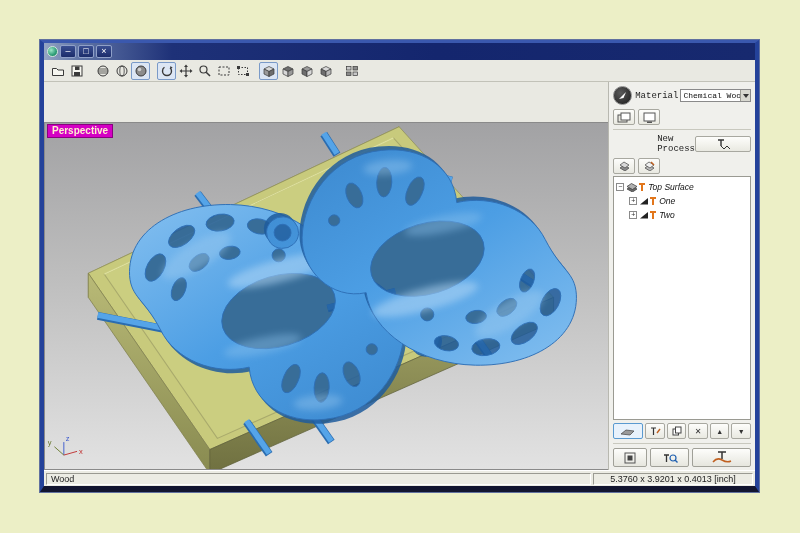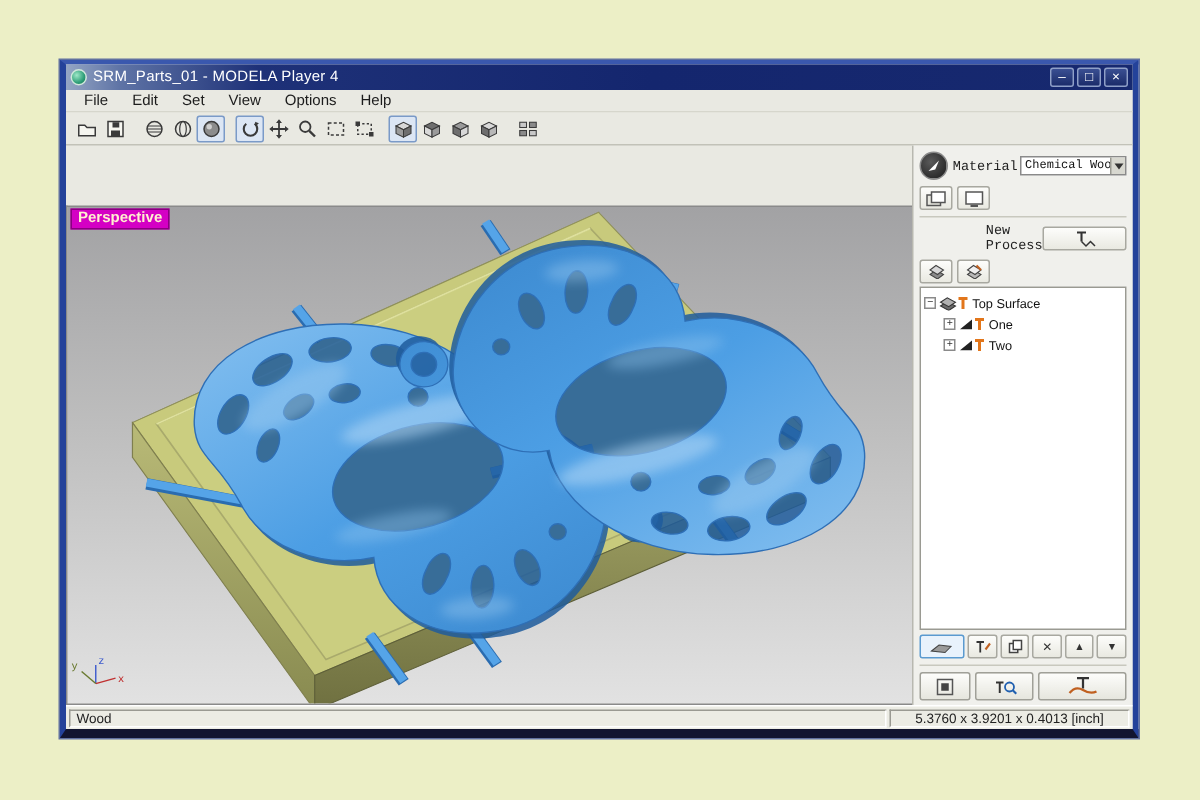--- a/index.html
+++ b/index.html
@@ -47,21 +47,21 @@
   .material-select .arrow:after{ content:""; border:3px solid transparent; border-top:4px solid #333; margin-top:3px; }
   .sm-btn{ height:16px; background:linear-gradient(#fdfdfb,#e9e9e1); border:1px solid #a8a8a0; border-radius:2px; display:flex; align-items:center; justify-content:center; margin-right:3px; }
   .sep{ border:none; border-top:1px solid #c8c8be; margin:4px 0; }
   .np-label{ color:#222; flex:1;margin-left:44px; }
   .np-btn{ width:56px; height:16px; background:linear-gradient(#fdfdfb,#e9e9e1); border:1px solid #a8a8a0; border-radius:2px; display:flex; align-items:center; justify-content:center; }
   .tabs-row{ margin-top:4px; }
   .tree{ flex:1; background:#fff; border:1px solid #9a9a92; margin-top:2px; padding:3px 2px; overflow:hidden; }
   .tree-row{ display:flex; align-items:center; height:14px; white-space:nowrap; }
   .tree-row.child{ padding-left:13px; }
   .exp-box{ width:8px; height:8px; border:1px solid #8a8a8a; background:#fff; font-size:7px; line-height:6px; text-align:center; color:#333; flex:0 0 8px; margin-right:2px; }
-  .tree-label{ font-size:8.5px; color:#111; margin-left:2px; }
+  .tree-label{ font-size:8.5px; color:#111; margin-left:2px;font-style:italic; }
   .btn-row{ display:flex; margin-top:3px; }
   .btn-row .sm-btn{ flex:1; margin-right:2px; }
   .btn-row .sm-btn:last-child{ margin-right:0; }
   .sm-btn.selected{ border:1px solid #5a9ad0; background:#e8f2fc; }
   .big-row{ display:flex; margin-top:2px; }
   .big-btn{ height:19px; background:linear-gradient(#fdfdfb,#e6e6de); border:1px solid #a0a098; border-radius:2px; display:flex; align-items:center; justify-content:center; margin-right:3px; }
   .glyph{ font-size:8px; color:#333; }
 
   
   .statusbar{ height:16px; flex:0 0 16px; background:#ECECE4; display:flex; align-items:center; padding:1px 2px; gap:2px; border-top:1px solid #fff; }
@@ -69,34 +69,25 @@
   .status-left{ flex:1; }
   .status-dims{ flex:0 0 160px; justify-content:center; }
 </style>
 </head>
 <body>
 
 <div class="window">
 
   <div class="titlebar">
     <span class="app-icon"></span>
-    <span class="title-text">SRM_Parts_01 - MODELA Player 4</span>
     <span class="win-btn">–</span>
     <span class="win-btn">□</span>
     <span class="win-btn">×</span>
   </div>
 
-  <div class="menubar">
-    <span class="menu-item">File</span>
-    <span class="menu-item">Edit</span>
-    <span class="menu-item">Set</span>
-    <span class="menu-item">View</span>
-    <span class="menu-item">Options</span>
-    <span class="menu-item">Help</span>
-  </div>
 
   <div class="toolbar">
     <div class="tb-btn">
       <svg width="14" height="14">
           <path d="M1.5,11.5 v-7 h4 l1.5,1.5 h5.5 v5.5 Z" fill="#f6f6f0" stroke="#3a3a3a"></path>
         </svg>
     </div>
     <div class="tb-btn">
       <svg width="14" height="14">
           <rect x="2" y="2" width="10" height="10" fill="#f6f6f0" stroke="#3a3a3a"></rect>

